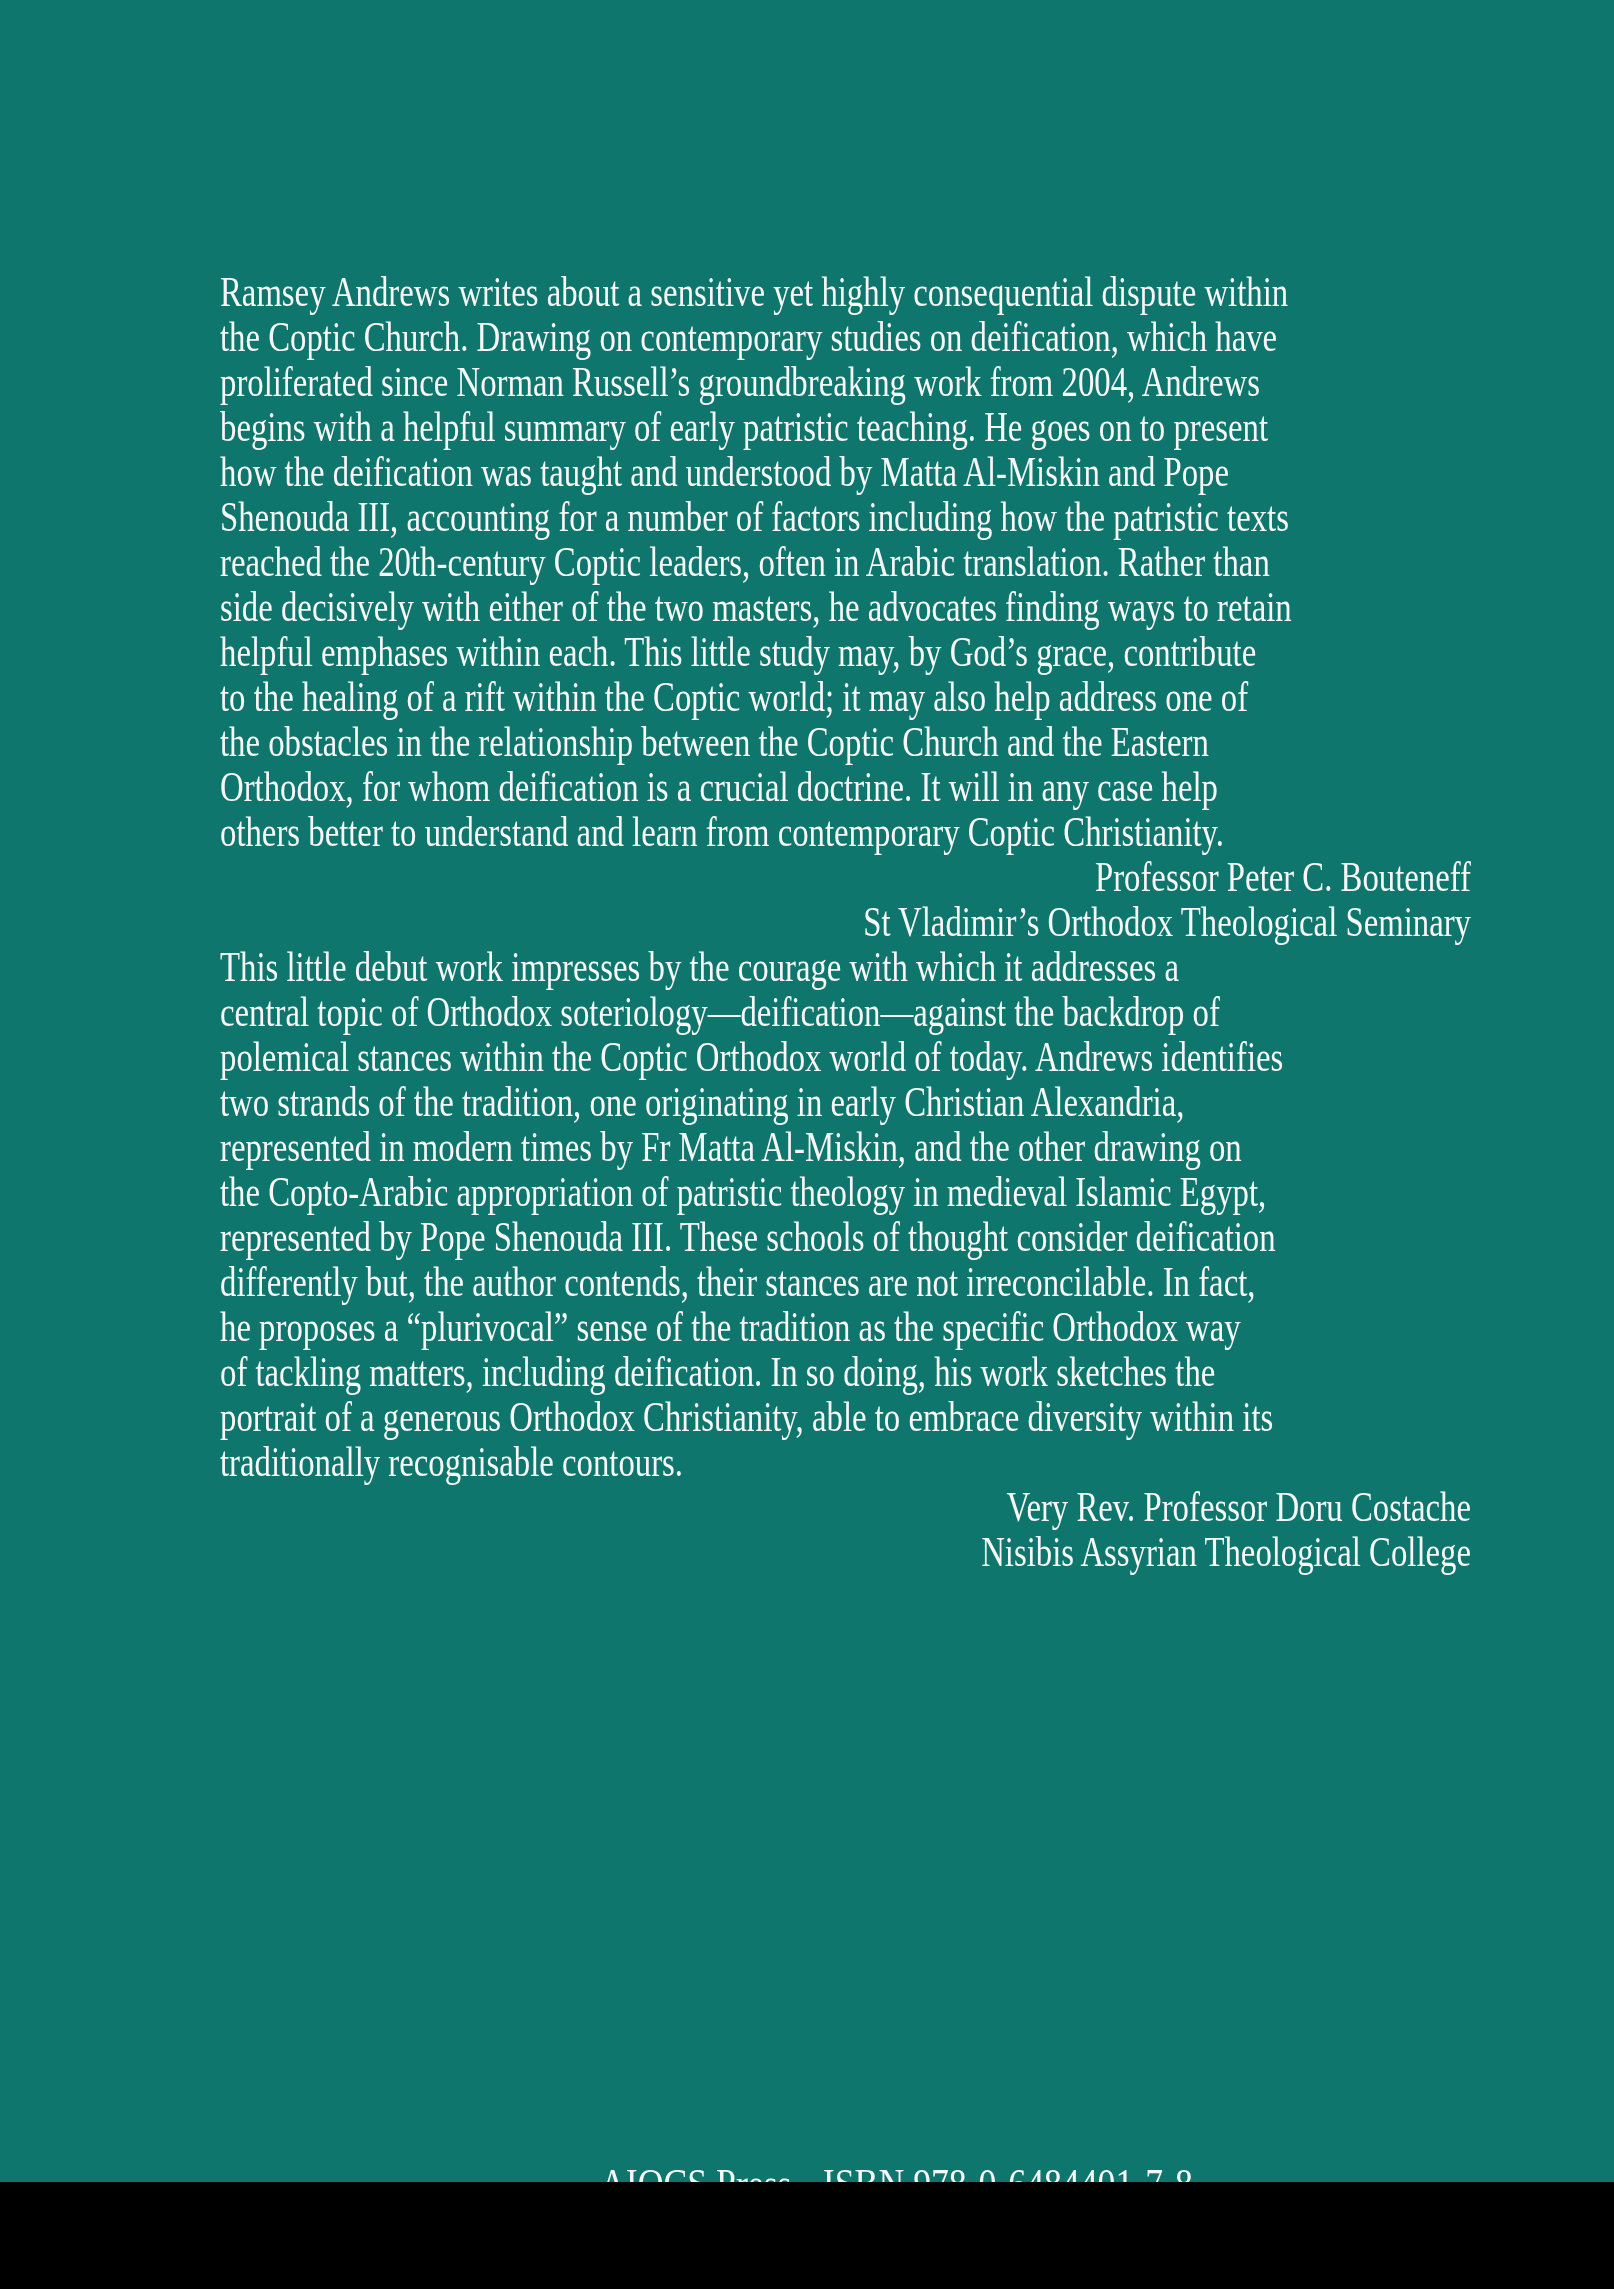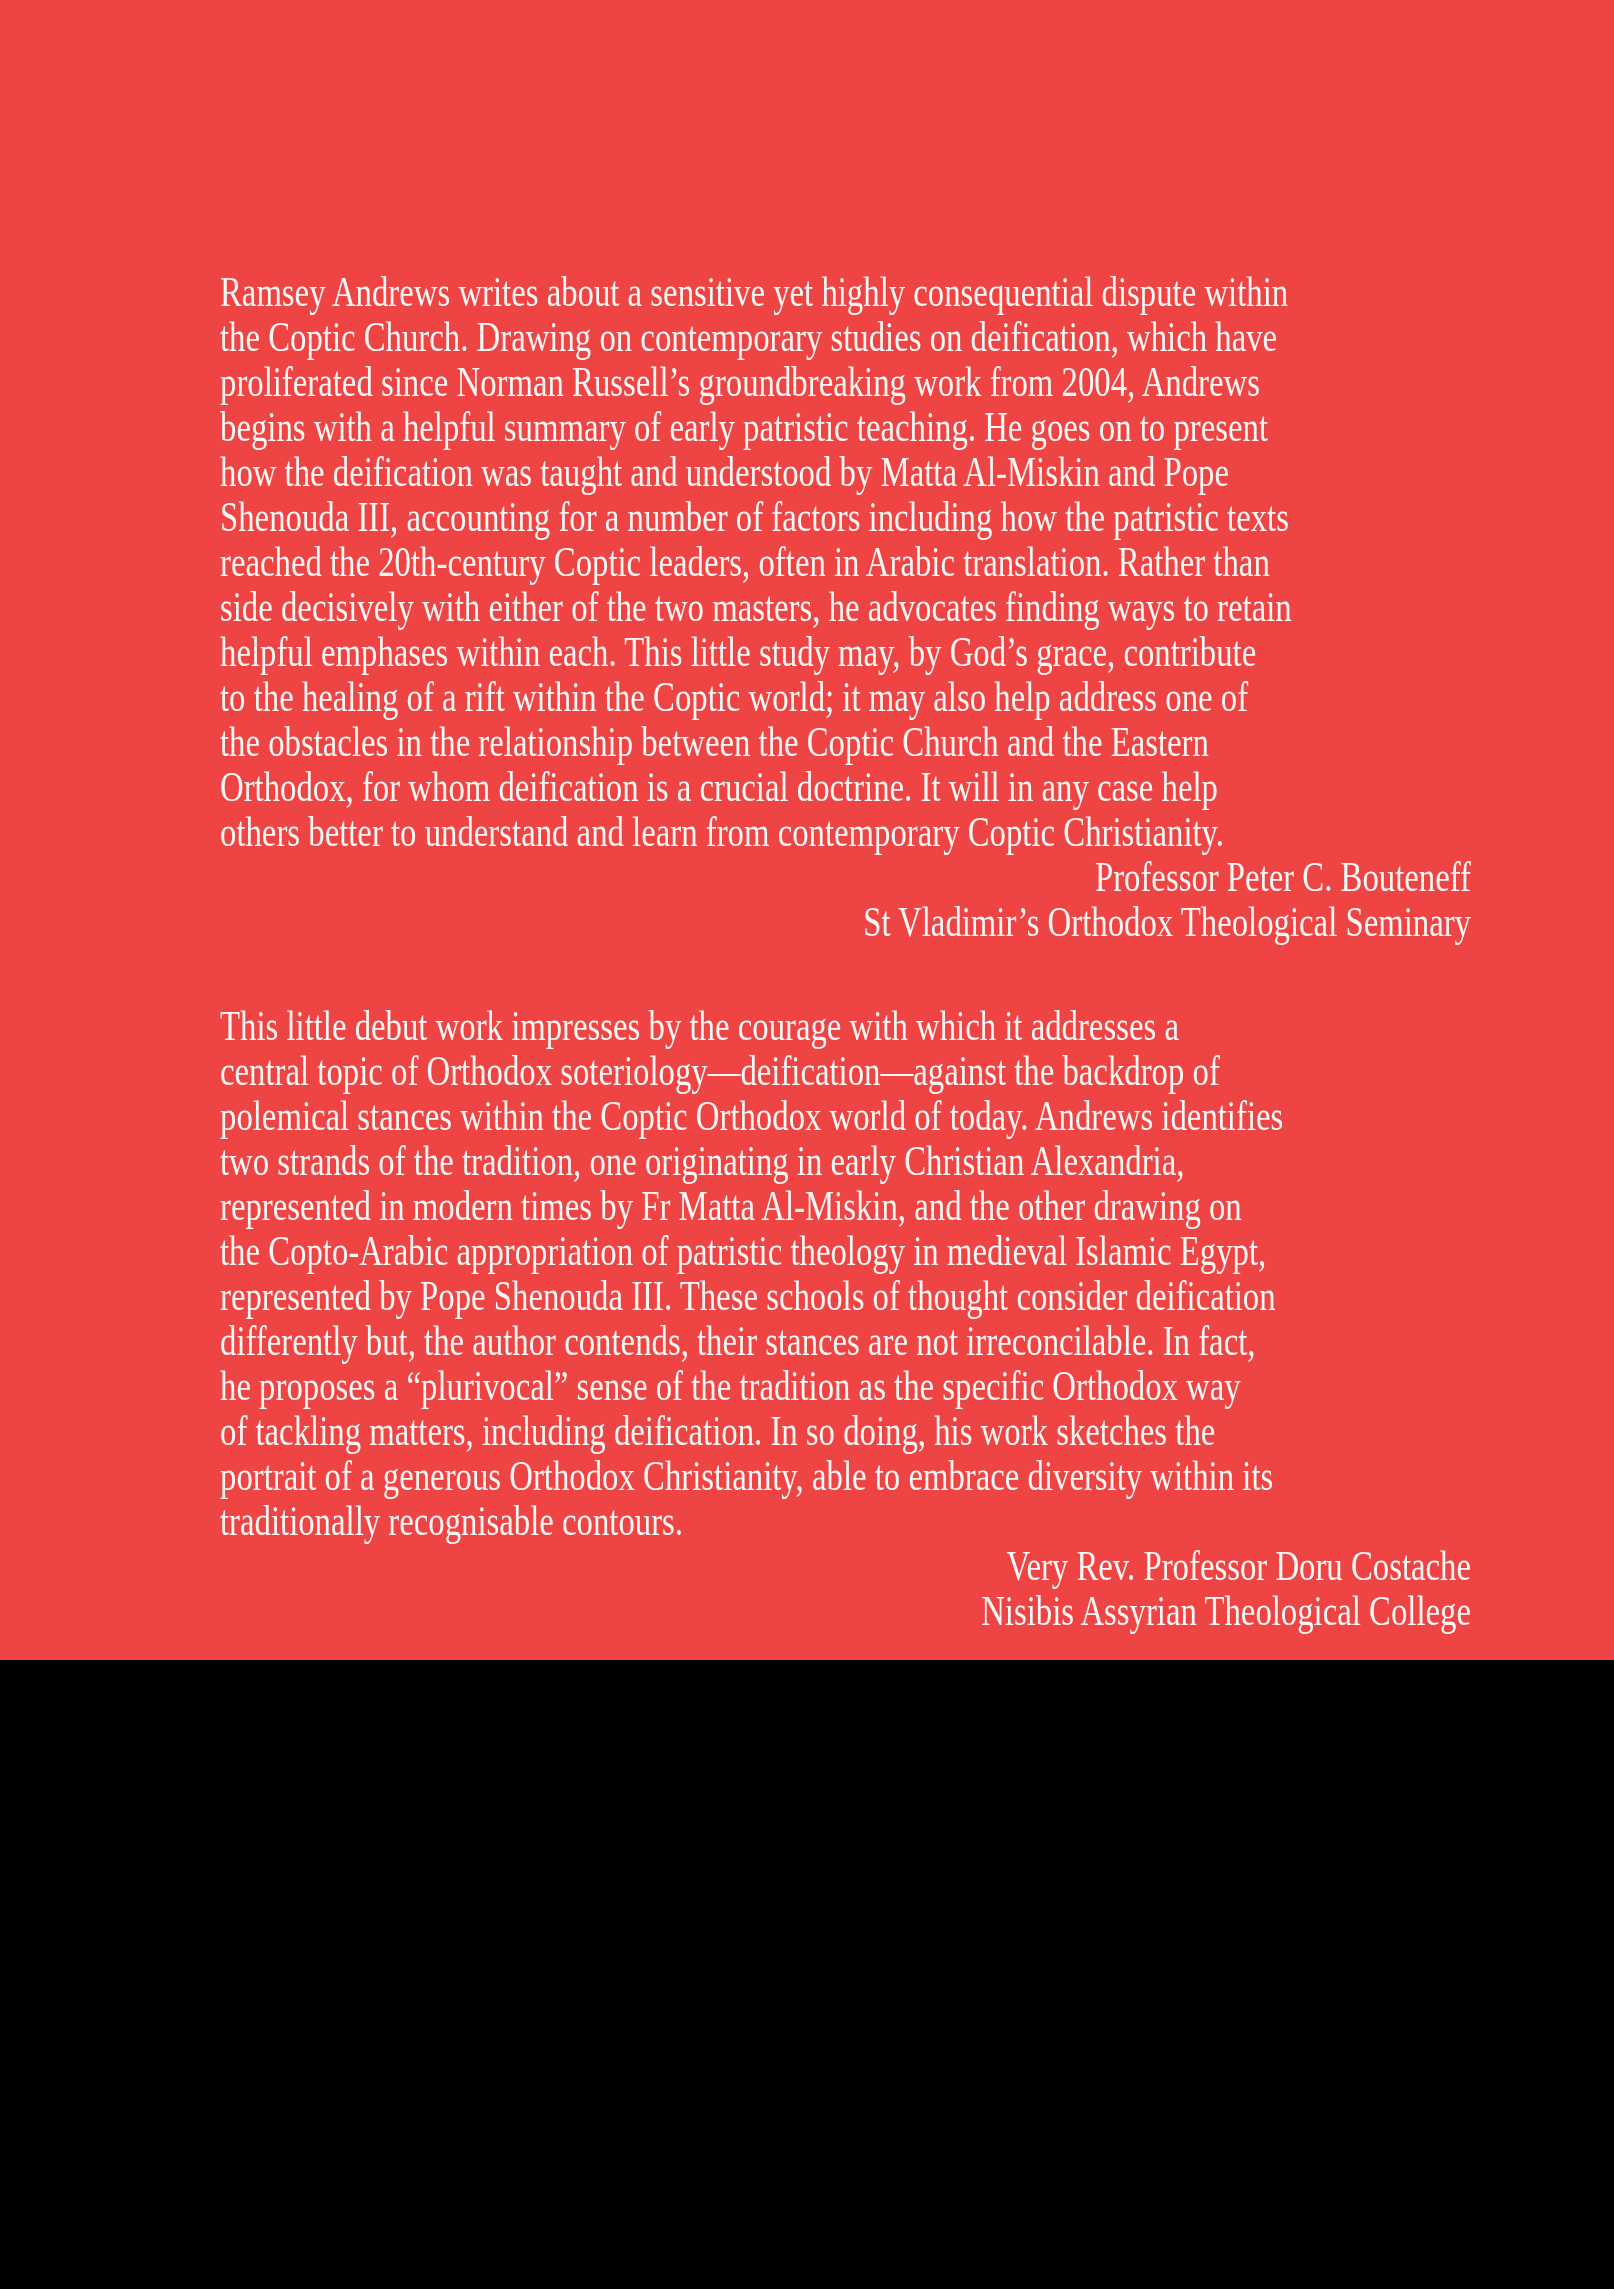--- a/index.html
+++ b/index.html
@@ -3,22 +3,22 @@
 <meta charset="utf-8">
 <style>
   html, body {
     margin: 0;
     padding: 0;
     background: #000000;
   }
   .cover {
     position: relative;
     width: 1614px;
-    height: 1660px;
-    background: #ef4444;
+    height: 2182px;
+    background: #0f766e;
     overflow: hidden;
     font-family: "Liberation Serif", "DejaVu Serif", serif;
     color: #f7f7f5;
   }
   .textblock {
     position: absolute;
     left: 220px;
     top: 270px;
     width: 1251px;
   }
@@ -28,21 +28,20 @@
     font-size: 42px;
     white-space: nowrap;
     transform: scaleX(0.78);
     transform-origin: 0 50%;
   }
   .line.attr {
     text-align: right;
     transform-origin: 100% 50%;
   }
   .blurb2 {
-    margin-top: 59px;
   }
   .footer {
     position: absolute;
     left: 600px;
     top: 2162px;
     font-size: 42px;
     line-height: 45px;
     white-space: nowrap;
     transform: scaleX(0.85);
     transform-origin: 0 50%;

